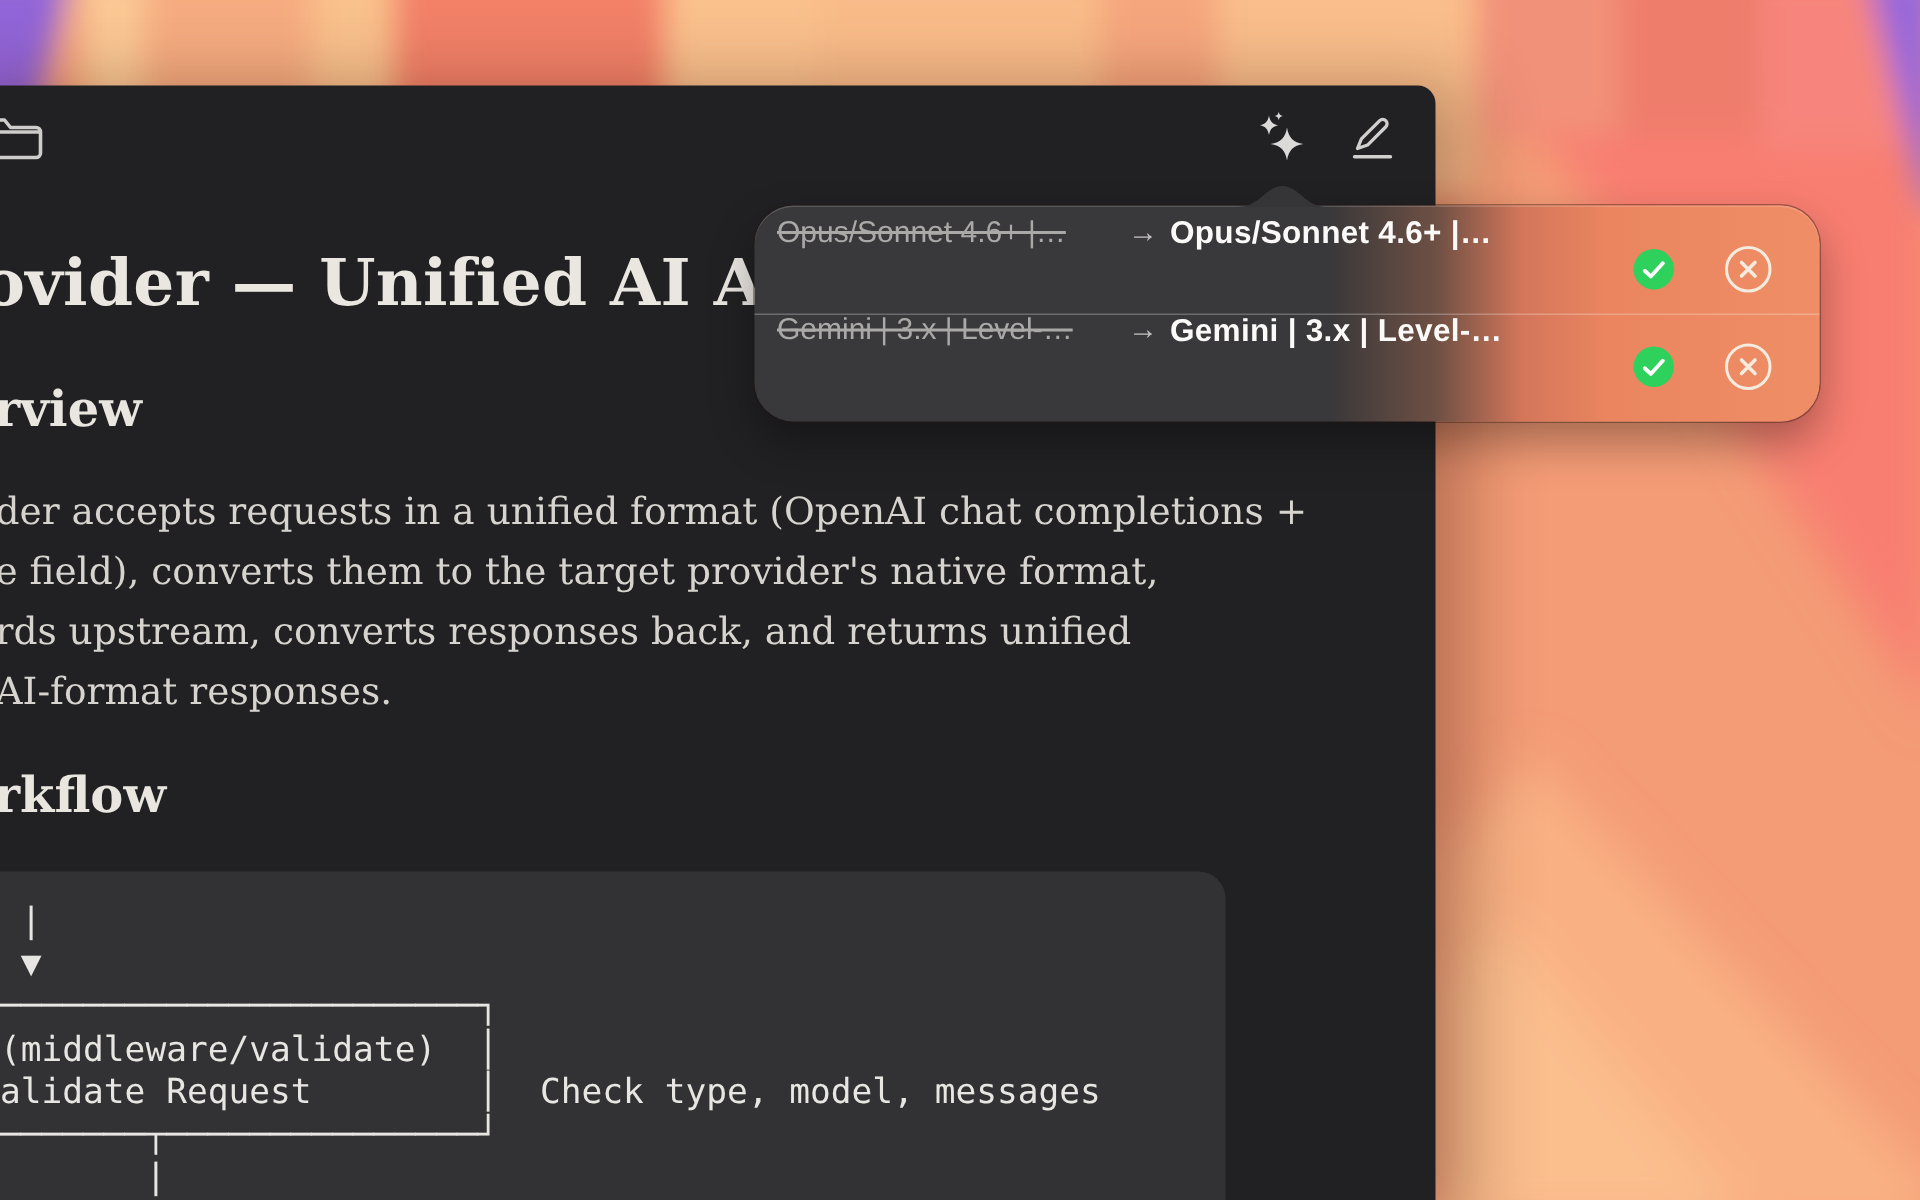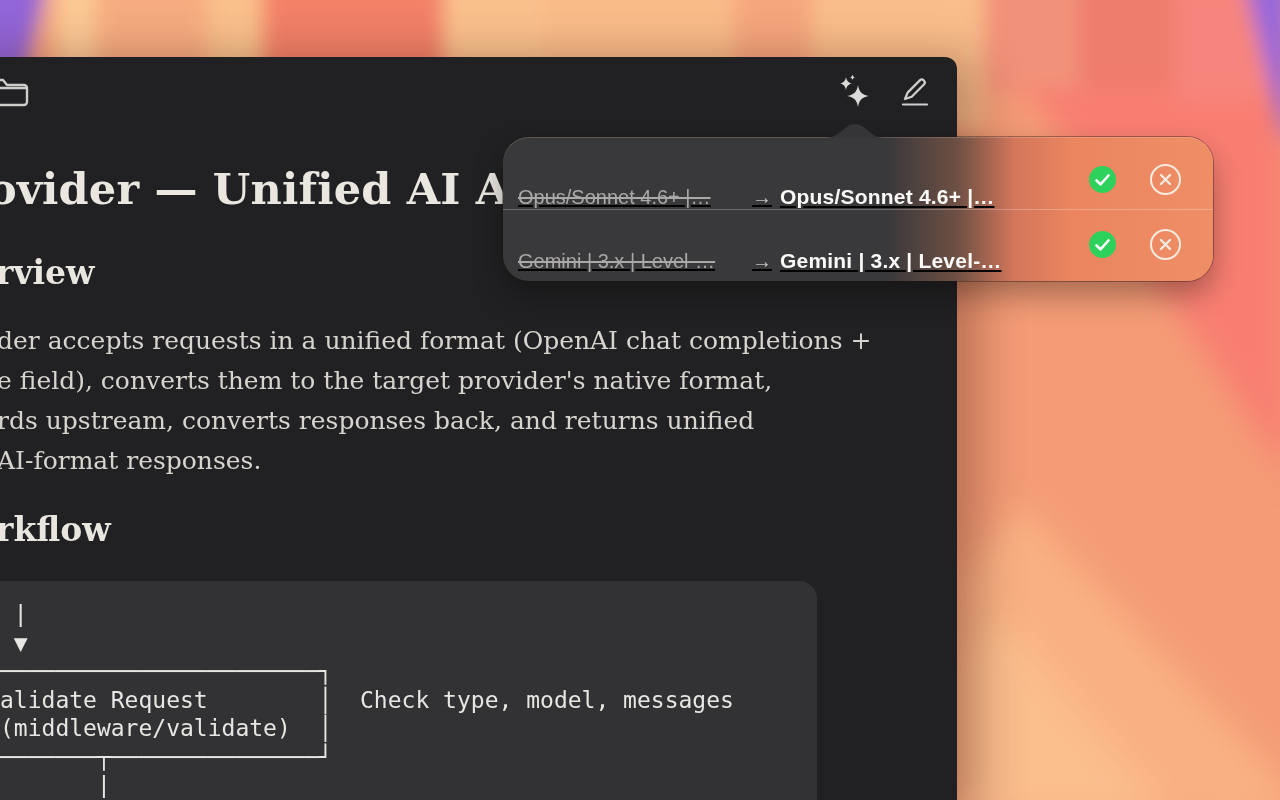--- a/index.html
+++ b/index.html
@@ -39,22 +39,22 @@
               font-size:23px; line-height:28.5px; color:#E8E6E2; white-space:pre; }
 
   
   .popover { position:absolute; left:503px; top:137px; width:710px; height:144px;
              border-radius:26px;
              background:linear-gradient(90deg,#39383A 0%, #39383A 54%, #6E5044 64%,
                         #D3765A 72%, #EA855F 80%, #EF8E66 100%);
              box-shadow: 0 0 0 1px rgba(40,20,12,.38), 0 14px 30px rgba(0,0,0,.32),
                          inset 0 1px 0 rgba(255,255,255,.16); }
   .popover-arrow { position:absolute; left:322px; top:-15px; }
-  .pop-row { position:relative; height:72px; display:flex; align-items:flex-end;
-             padding-left:15px;text-decoration:underline; }
+  .pop-row { position:relative; height:72px; display:flex; align-items:flex-start;
+             padding-left:15px; }
   .pop-row.first { padding-top:7px; }
   .pop-row.second { height:64px; }
   .pop-divider { position:absolute; left:0; top:72px; width:100%; height:1px;
                  background:rgba(255,255,255,.26); }
   .old-title { width:232px; font-size:20px; color:#ABA9A7;
                text-decoration:line-through; text-decoration-thickness:2px;
                white-space:nowrap; overflow:hidden; }
   .rename-arrow { font-size:20px; color:#C3C1BF; margin:0 8px 0 2px; }
   .new-title { font-size:21px; font-weight:700; color:#FBFAF8; letter-spacing:.2px;
                white-space:nowrap; }
@@ -133,21 +133,21 @@
   <div class="h2 h2-overview">rview</div>
 
   <div class="body-line" style="top:326px">der accepts requests in a unified format (OpenAI chat completions +</div>
   <div class="body-line" style="top:366px">e field), converts them to the target provider's native format,</div>
   <div class="body-line" style="top:406px">rds upstream, converts responses back, and returns unified</div>
   <div class="body-line" style="top:446px">AI-format responses.</div>
 
   <div class="h2 h2-workflow">rkflow</div>
 
   <div class="code-block"></div>
-  <pre class="code-pre"><div> |</div><div> ▼</div><div>───────────────────────┐</div><div>alidate Request        │  Check type, model, messages</div><div>(middleware/validate)  │</div><div>───────┬───────────────┘</div><div>       |</div></pre>
+  <pre class="code-pre"><div> |</div><div> ▼</div><div>───────────────────────┐</div><div>(middleware/validate)  │</div><div>alidate Request        │  Check type, model, messages</div><div>───────┬───────────────┘</div><div>       |</div></pre>
 
   <div class="popover">
     <div class="popover-arrow">
       <svg width="60" height="16" viewBox="0 0 60 16">
         <path d="M0,16 C15,16 19,2 30,2 C41,2 45,16 60,16 Z" fill="#353437"></path>
       </svg>
     </div>
 
     <div class="pop-row first">
       <span class="old-title">Opus/Sonnet 4.6+ |…</span>

